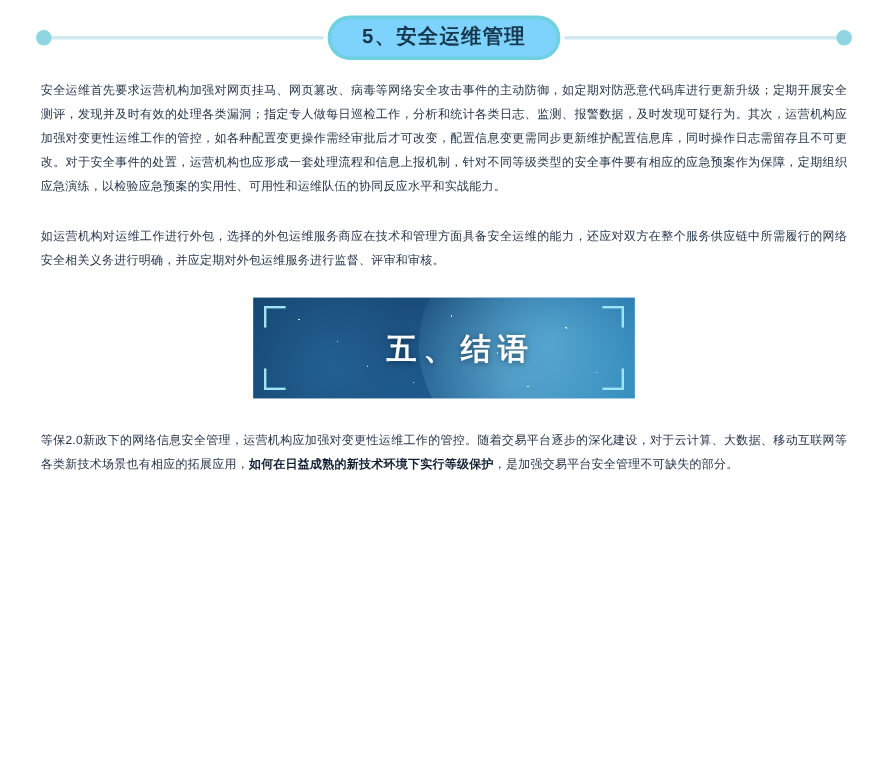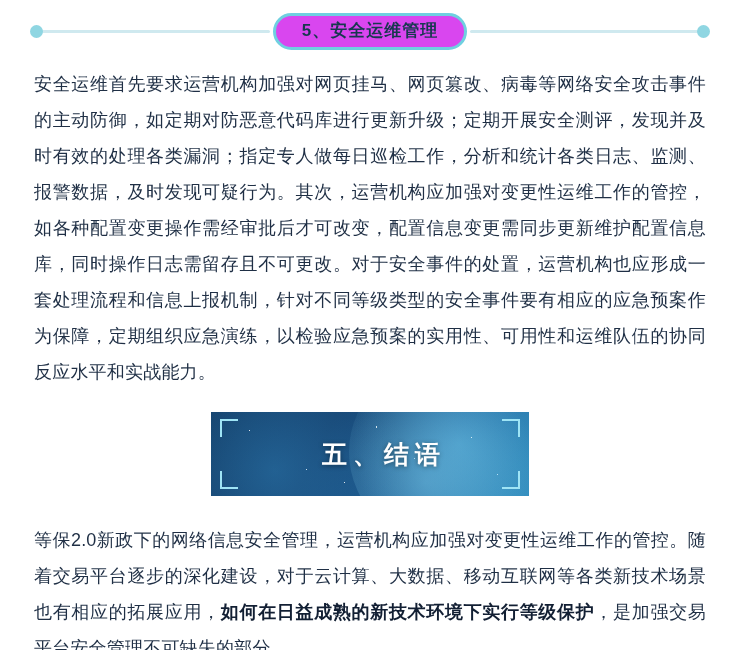--- a/index.html
+++ b/index.html
@@ -45,39 +45,39 @@
     width: 13px;
     height: 13px;
     border-radius: 50%;
     background: #8fd6e2;
   }
   .rail-dot.left { left: 30px; }
   .rail-dot.right { right: 30px; }
   .head-pill {
     position: relative;
     z-index: 2;
-    background: #d946ef;
+    background: #7dd3fc;
     border: 3px solid #6fd0e0;
     border-radius: 22px;
     padding: 6px 26px 8px 26px;
     font-size: 17px;
     font-weight: bold;
     color: #17384f;
     letter-spacing: 1px;
     line-height: 1;
     white-space: nowrap;
   }
 
   
   .body-wrap {
     padding: 0 34px;
   }
   p.para {
     margin: 0 0 22px 0;
-    font-size: 18px;
+    font-size: 10px;
     line-height: 2.0;
     text-align: justify;
     text-justify: inter-ideograph;
     color: #1f2f45;
     letter-spacing: 0.2px;
   }
   p.para.tight { margin-bottom: 20px; }
   p.last { margin-bottom: 0; }
   .bold-run { font-weight: bold; color: #121f33; }
 
@@ -156,20 +156,21 @@
     <div class="rail right"></div>
     <div class="rail-dot left"></div>
     <div class="rail-dot right"></div>
     <div class="head-pill">5、安全运维管理</div>
   </div>
 
   <div class="body-wrap">
 
     <p class="para">安全运维首先要求运营机构加强对网页挂马、网页篡改、病毒等网络安全攻击事件的主动防御，如定期对防恶意代码库进行更新升级；定期开展安全测评，发现并及时有效的处理各类漏洞；指定专人做每日巡检工作，分析和统计各类日志、监测、报警数据，及时发现可疑行为。其次，运营机构应加强对变更性运维工作的管控，如各种配置变更操作需经审批后才可改变，配置信息变更需同步更新维护配置信息库，同时操作日志需留存且不可更改。对于安全事件的处置，运营机构也应形成一套处理流程和信息上报机制，针对不同等级类型的安全事件要有相应的应急预案作为保障，定期组织应急演练，以检验应急预案的实用性、可用性和运维队伍的协同反应水平和实战能力。</p>
 
+    <p class="para tight">如运营机构对运维工作进行外包，选择的外包运维服务商应在技术和管理方面具备安全运维的能力，还应对双方在整个服务供应链中所需履行的网络安全相关义务进行明确，并应定期对外包运维服务进行监督、评审和审核。</p>
 
     <div class="banner-holder">
       <div class="banner">
         <div class="stars"></div>
         <div class="swoosh"></div>
         <div class="corner tl"></div>
         <div class="corner tr"></div>
         <div class="corner bl"></div>
         <div class="corner br"></div>
         <div class="banner-title">五、结语</div>

